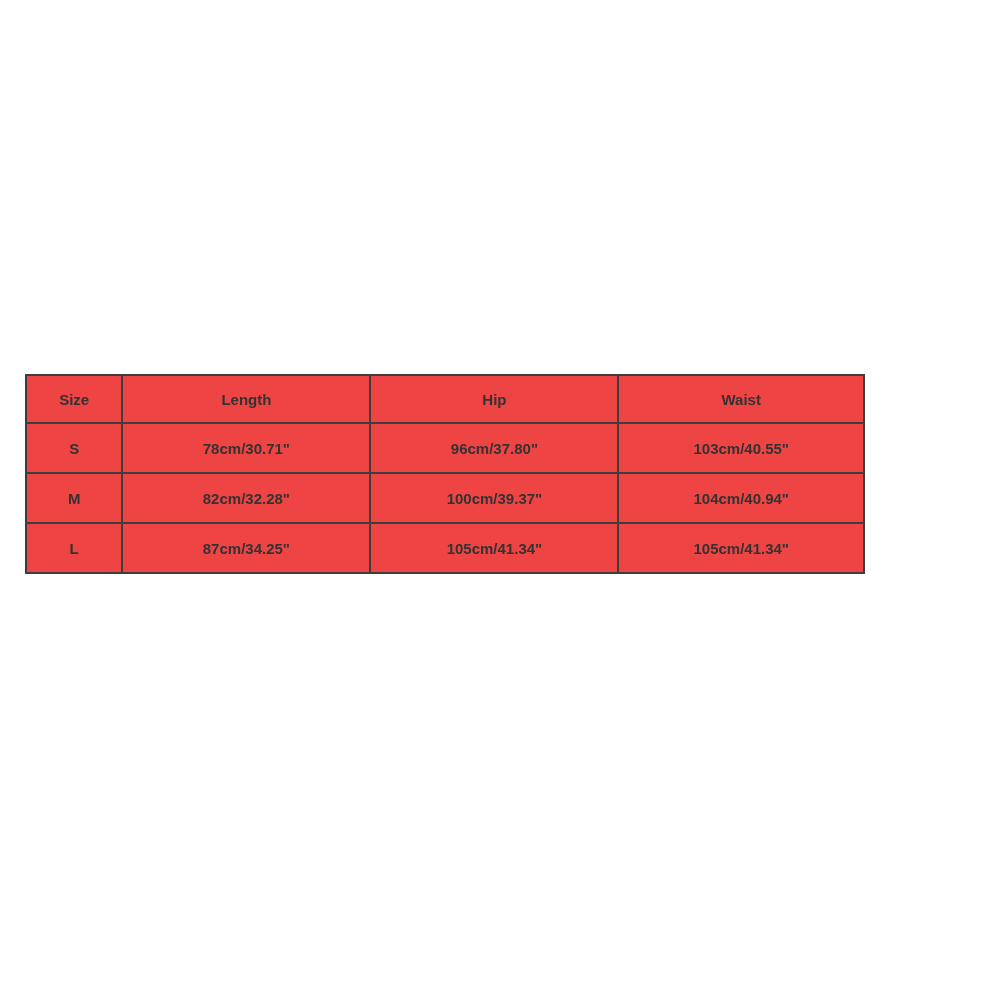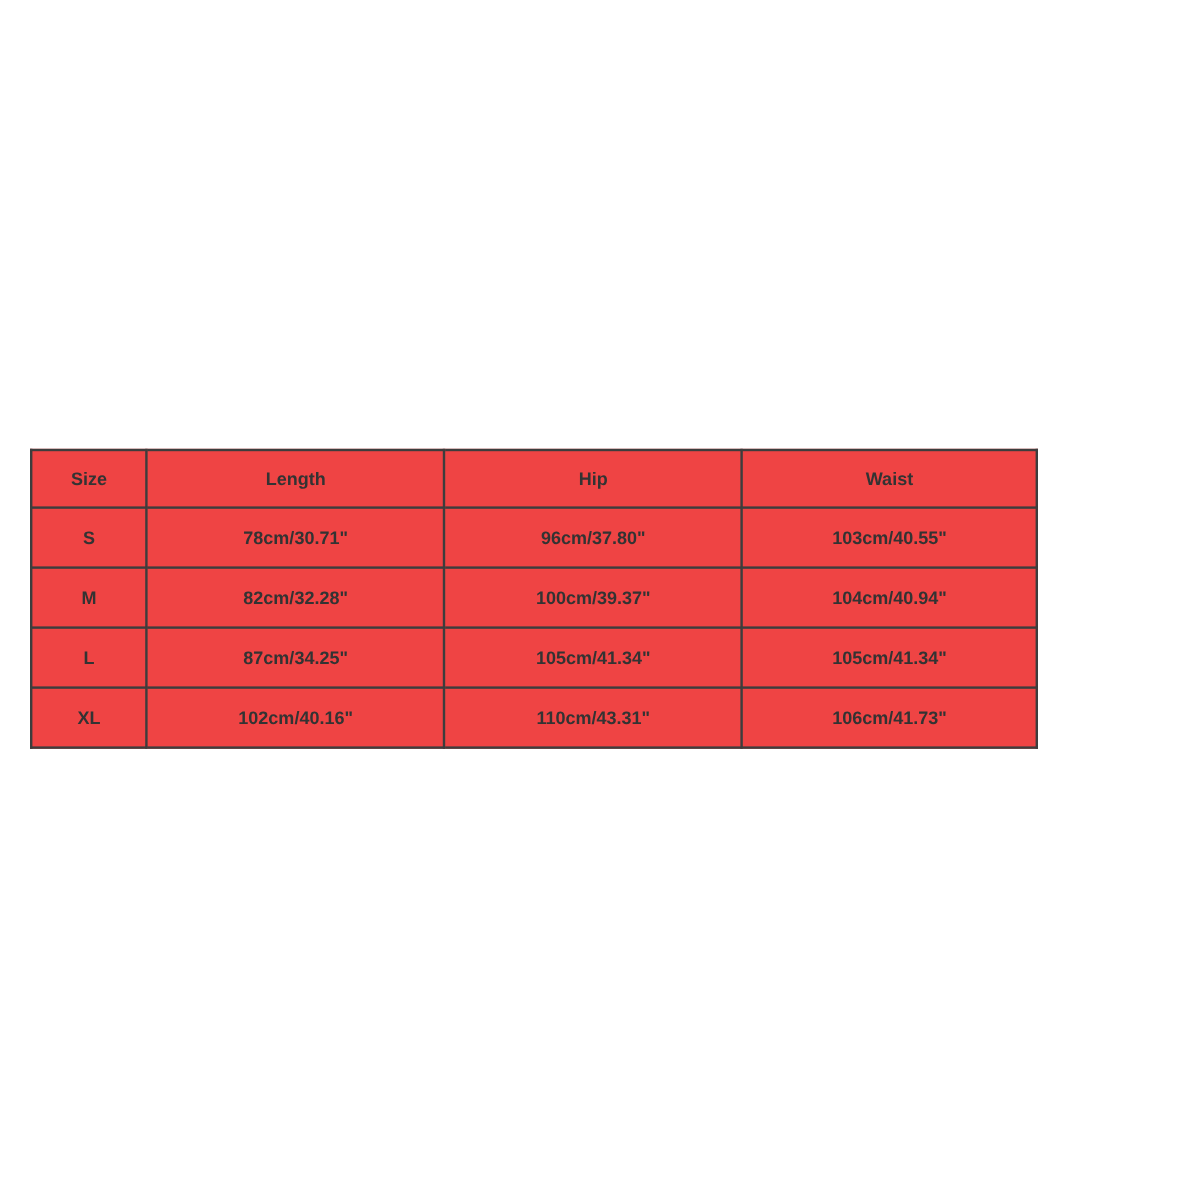--- a/index.html
+++ b/index.html
@@ -74,21 +74,15 @@
         <td>82cm/32.28"</td>
         <td>100cm/39.37"</td>
         <td>104cm/40.94"</td>
       </tr>
       <tr>
         <td>L</td>
         <td>87cm/34.25"</td>
         <td>105cm/41.34"</td>
         <td>105cm/41.34"</td>
       </tr>
-      <tr>
-        <td>XL</td>
-        <td>102cm/40.16"</td>
-        <td>110cm/43.31"</td>
-        <td>106cm/41.73"</td>
-      </tr>
     </tbody>
   </table>
 </div>
 
 </body></html>

